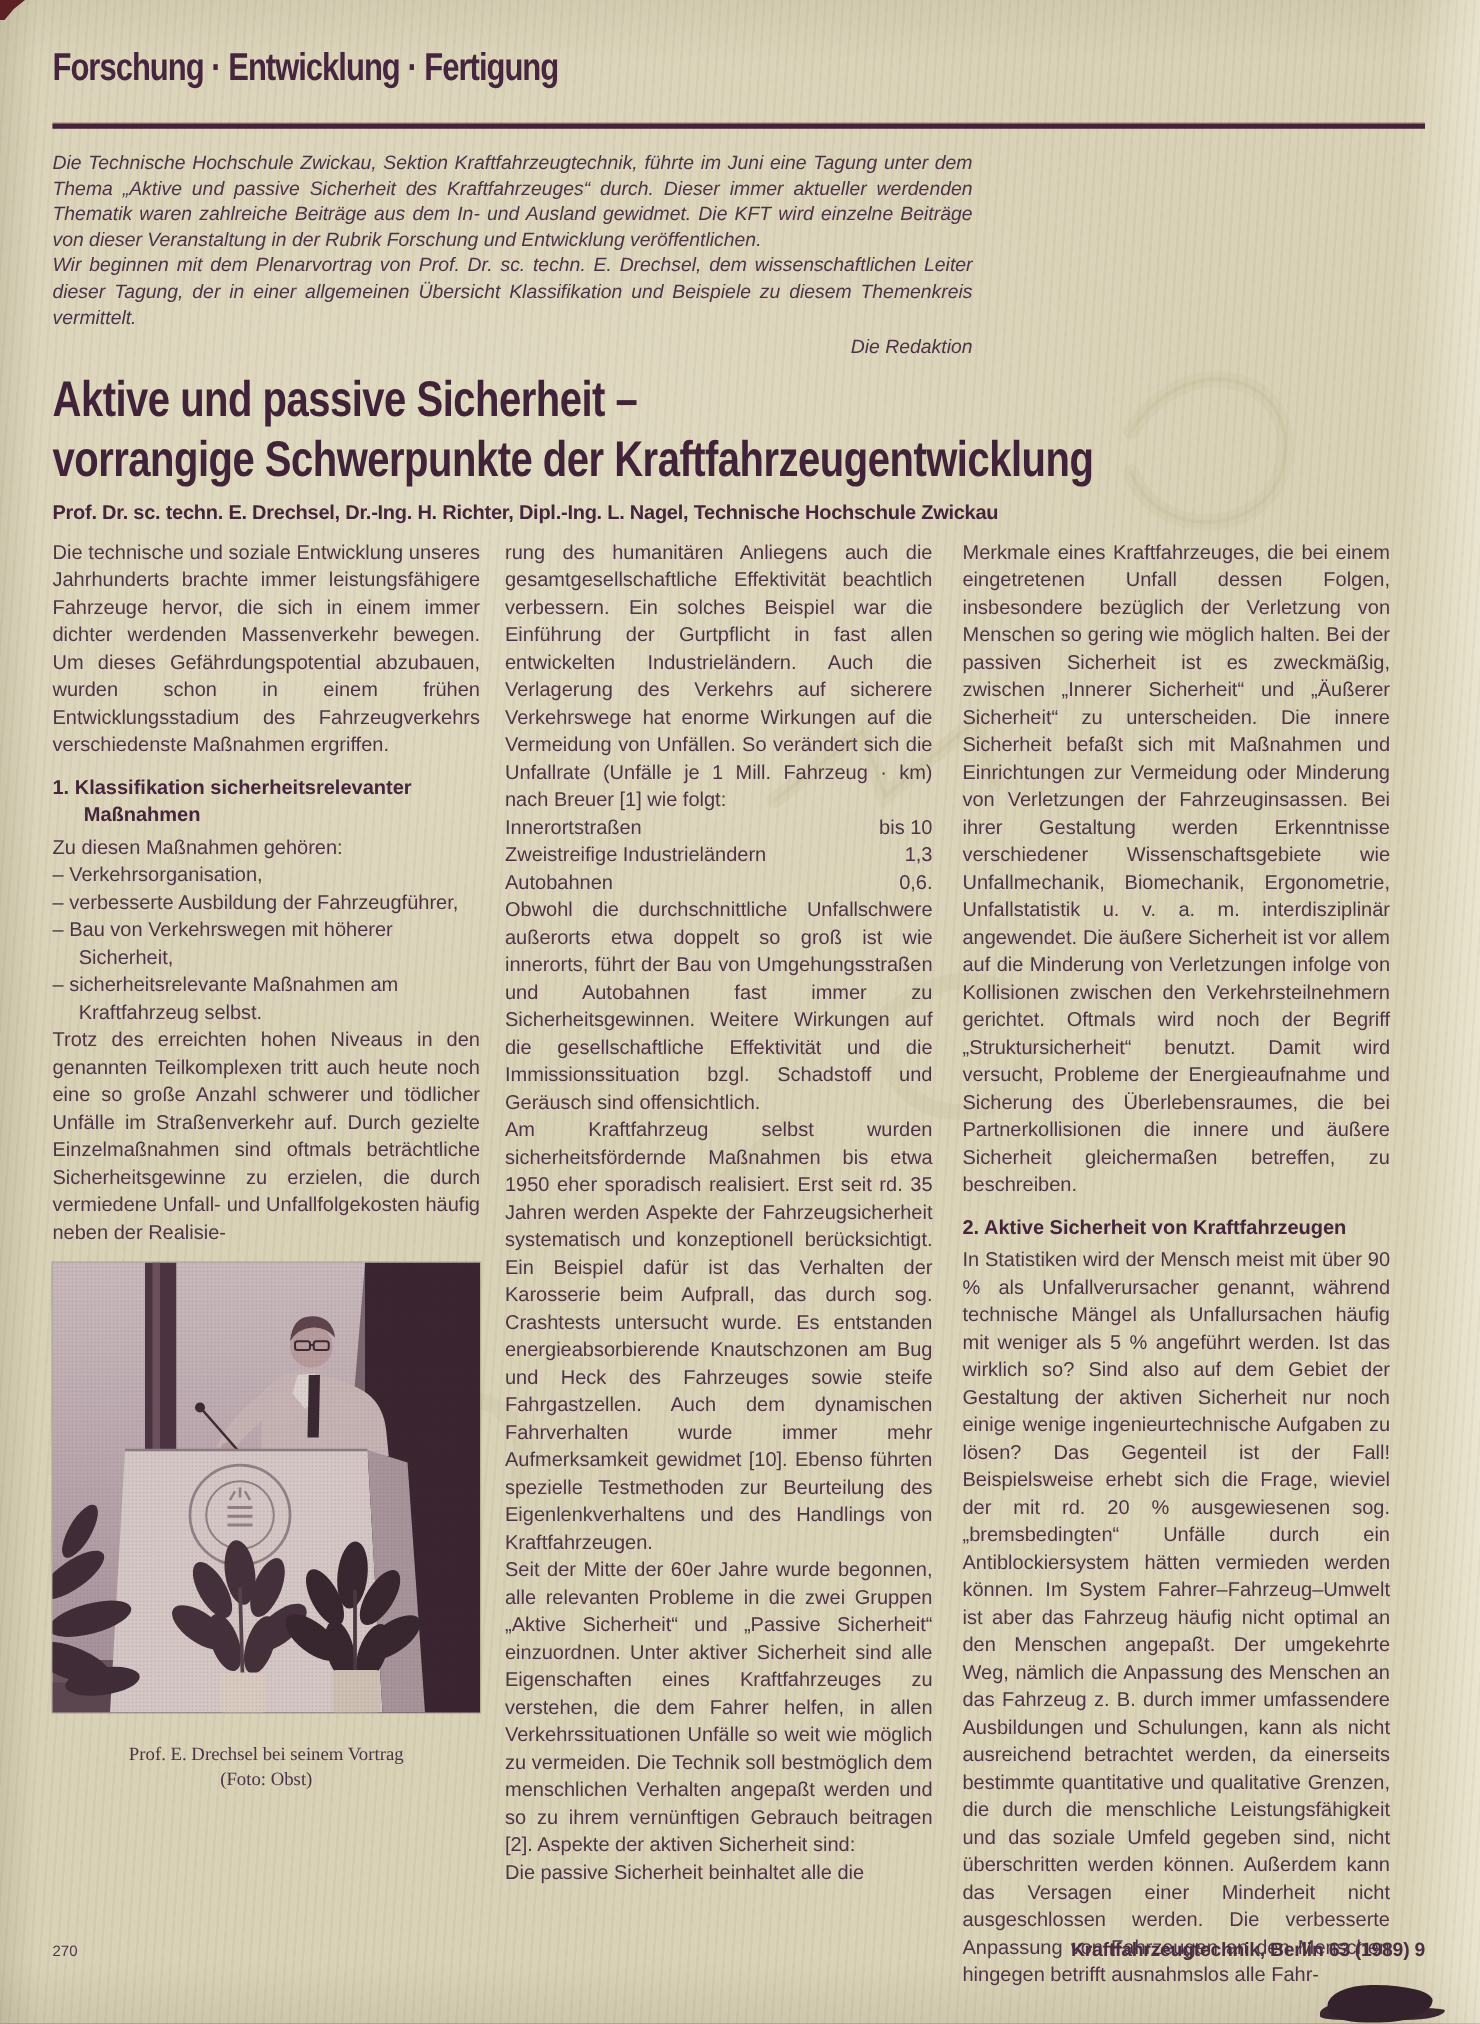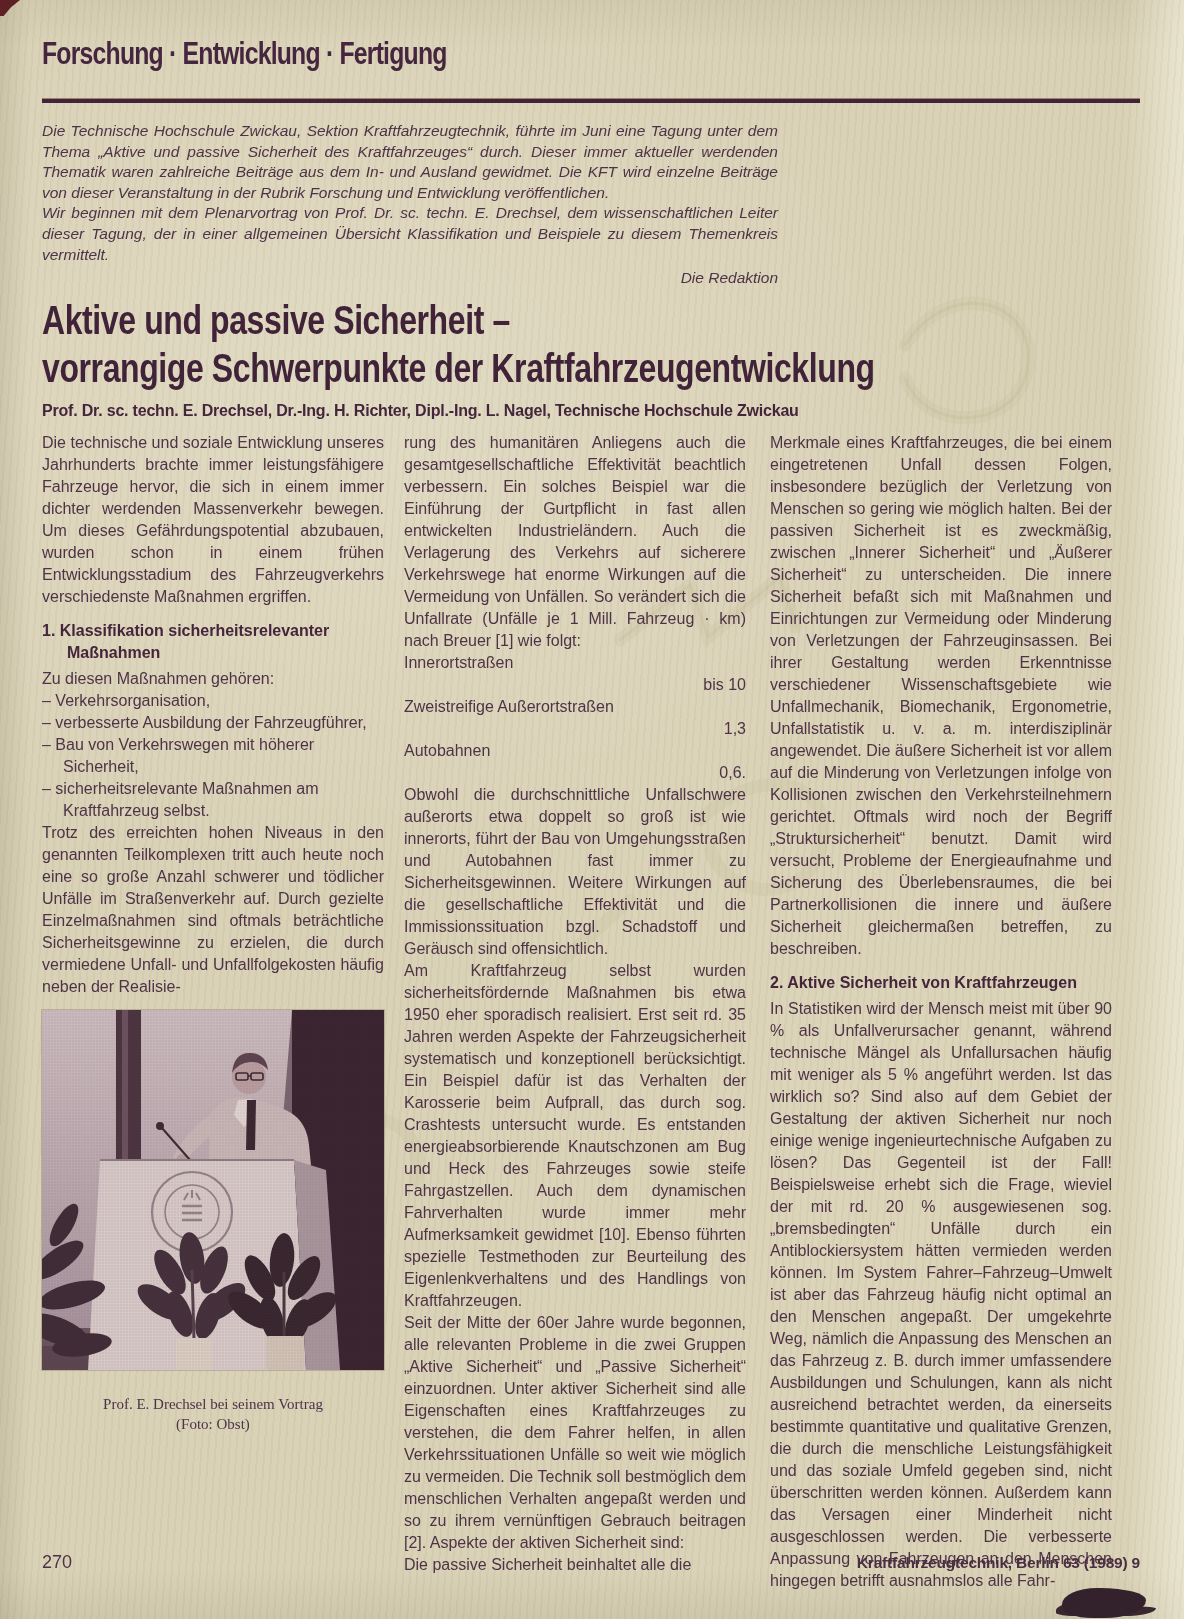--- a/index.html
+++ b/index.html
@@ -65,35 +65,35 @@
   .col1{left:42px;} .col2{left:404px;} .col3{left:770px;}
   .col p{margin:0;}
   .col h3{
     margin:12px 0 4px 0;font-size:16px;line-height:22px;font-weight:700;
     color:#44253c;text-align:left;padding-left:25px;text-indent:-25px;
   }
   .col ul{margin:0;padding:0;list-style:none;text-align:left;}
   .col li{padding-left:21px;text-indent:-21px;}
 
   .tbl{margin:0;}
-  .tbl .tr{display:flex;justify-content:space-between;line-height:22px;flex-direction:column;}
+  .tbl .tr{display:flex;justify-content:space-between;line-height:22px;}
   .tbl .tr span:last-child{text-align:right;}
 
   .photo{
     position:relative;margin-top:12px;width:342px;height:360px;
     background:#b4a2a8;box-shadow:0 0 0 1px rgba(90,70,60,.25);
   }
   .photo svg{display:block;}
   .caption{margin-top:24px;font-size:15px;line-height:20px;text-align:center;color:#4d3347;font-family:Liberation Serif, serif;}
 
   .footer{
     position:absolute;left:42px;right:44px;top:1552px;
     display:flex;justify-content:space-between;align-items:baseline;
   }
-  .footer .pageno{font-size:18px;color:#4d3347;}
+  .footer .pageno{font-size:12px;color:#4d3347;}
   .footer .journal{font-size:15.5px;color:#4a2f42;font-weight:700;letter-spacing:-0.2px;}
 
   .blob{
     position:absolute;left:1062px;top:1588px;width:84px;height:30px;
     background:#33222b;
     border-radius:46% 60% 55% 40% / 60% 45% 65% 40%;
     box-shadow:-14px 6px 0 -8px #3a2730, 20px 8px 0 -10px #3a2730;
   }
 </style>
 </head>
@@ -227,21 +227,21 @@
   </div>
 
   <div class="col col2">
     <p>rung des humanitären Anliegens auch die gesamtgesellschaftliche Effektivität beachtlich verbessern. Ein solches Beispiel war die Einführung der Gurtpflicht in fast allen entwickelten Industrieländern. Auch die Verlagerung des Verkehrs auf sicherere Verkehrswege hat enorme Wirkungen auf die Vermeidung von Unfällen. So verändert sich die Unfallrate (Unfälle je 1 Mill. Fahrzeug · km) nach Breuer [1] wie folgt:</p>
     <div class="tbl">
       <div class="tr">
         <span>Innerortstraßen</span>
         <span>bis 10</span>
       </div>
       <div class="tr">
-        <span>Zweistreifige Außerortstraßen</span>
+        <span>Zweistreifige Industrieländern</span>
         <span>1,3</span>
       </div>
       <div class="tr">
         <span>Autobahnen</span>
         <span>0,6.</span>
       </div>
     </div>
     <p>Obwohl die durchschnittliche Unfallschwere außerorts etwa doppelt so groß ist wie innerorts, führt der Bau von Umgehungsstraßen und Autobahnen fast immer zu Sicherheitsgewinnen. Weitere Wirkungen auf die gesellschaftliche Effektivität und die Immissionssituation bzgl. Schadstoff und Geräusch sind offensichtlich.</p>
     <p>Am Kraftfahrzeug selbst wurden sicherheitsfördernde Maßnahmen bis etwa 1950 eher sporadisch realisiert. Erst seit rd. 35 Jahren werden Aspekte der Fahrzeugsicherheit systematisch und konzeptionell berücksichtigt. Ein Beispiel dafür ist das Verhalten der Karosserie beim Aufprall, das durch sog. Crashtests untersucht wurde. Es entstanden energieabsorbierende Knautschzonen am Bug und Heck des Fahrzeuges sowie steife Fahrgastzellen. Auch dem dynamischen Fahrverhalten wurde immer mehr Aufmerksamkeit gewidmet [10]. Ebenso führten spezielle Testmethoden zur Beurteilung des Eigenlenkverhaltens und des Handlings von Kraftfahrzeugen.</p>
     <p>Seit der Mitte der 60er Jahre wurde begonnen, alle relevanten Probleme in die zwei Gruppen „Aktive Sicherheit“ und „Passive Sicherheit“ einzuordnen. Unter aktiver Sicherheit sind alle Eigenschaften eines Kraftfahrzeuges zu verstehen, die dem Fahrer helfen, in allen Verkehrssituationen Unfälle so weit wie möglich zu vermeiden. Die Technik soll bestmöglich dem menschlichen Verhalten angepaßt werden und so zu ihrem vernünftigen Gebrauch beitragen [2]. Aspekte der aktiven Sicherheit sind:</p>

